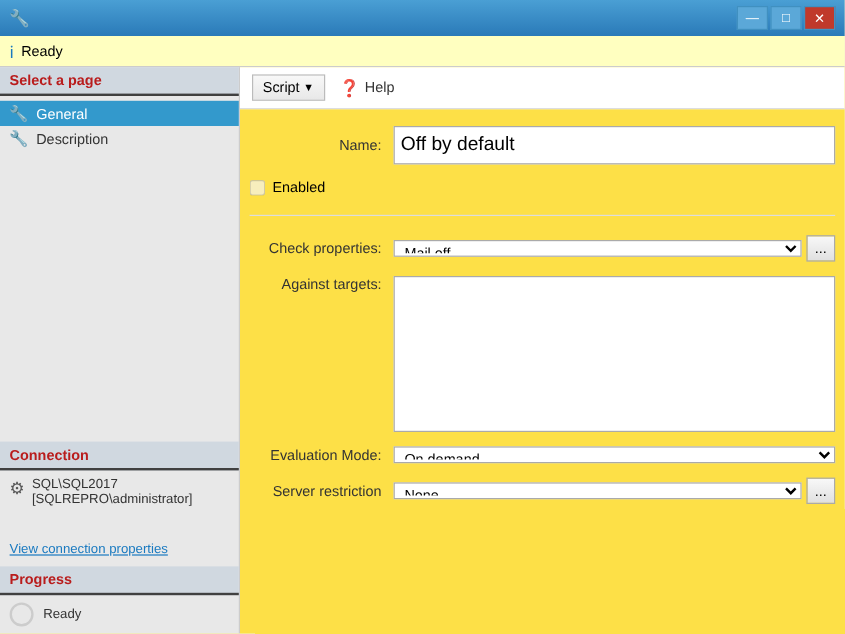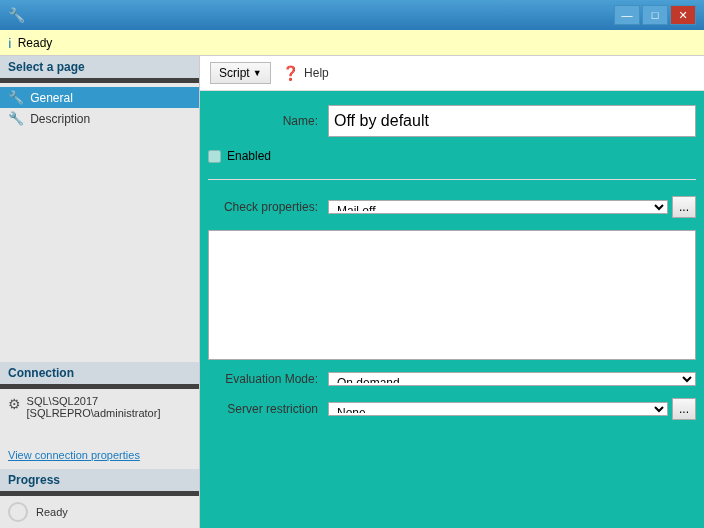--- a/index.html
+++ b/index.html
@@ -50,22 +50,22 @@
       border-right: 1px solid #ccc;
       display: flex;
       flex-direction: column;
     }
 
     .sidebar-section-header {
       background: #d0d8e0;
       padding: 4px 8px;
       font-weight: bold;
       font-size: 12px;
-      border-bottom: 5px solid #404040;
-      color: #0c4a6e;
+      border-bottom: 2px solid #404040;
+      color: #b91c1c;
     }
 
     .sidebar-pages { padding: 4px 0; flex: 0 0 auto; }
     .sidebar-page-item {
       display: flex; align-items: center; gap: 6px;
       padding: 3px 8px;
       cursor: pointer;
       color: #333;
     }
     .sidebar-page-item.active {
@@ -130,21 +130,21 @@
       background: none; border: none;
       cursor: pointer;
       font-size: 12px;
       color: #333;
     }
     .help-icon { color: #e8a000; font-size: 14px; }
 
     
     .content-area {
       flex: 1;
-      background: #14b8a6;
+      background: #fde047;
       display: flex;
       flex-direction: column;
     }
     .content-inner {
       padding: 14px 8px;
       display: flex;
       flex-direction: column;
       gap: 12px;
       flex: 1;
       overflow-y: auto;
@@ -297,20 +297,21 @@
         <div class="form-select-container">
           <select class="form-select">
             <option>Mail off</option>
             <option>Mail on</option>
           </select>
           <button class="browse-btn">...</button>
         </div>
       </div>
 
       <div class="form-row top-align">
+        <span class="form-label">Against targets:</span>
         <textarea class="targets-textarea" style=""></textarea>
       </div>
 
       <div class="form-row">
         <span class="form-label">Evaluation Mode:</span>
         <div class="form-select-container">
           <select class="form-select">
             <option>On demand</option>
             <option>On change</option>
             <option>On schedule</option>

